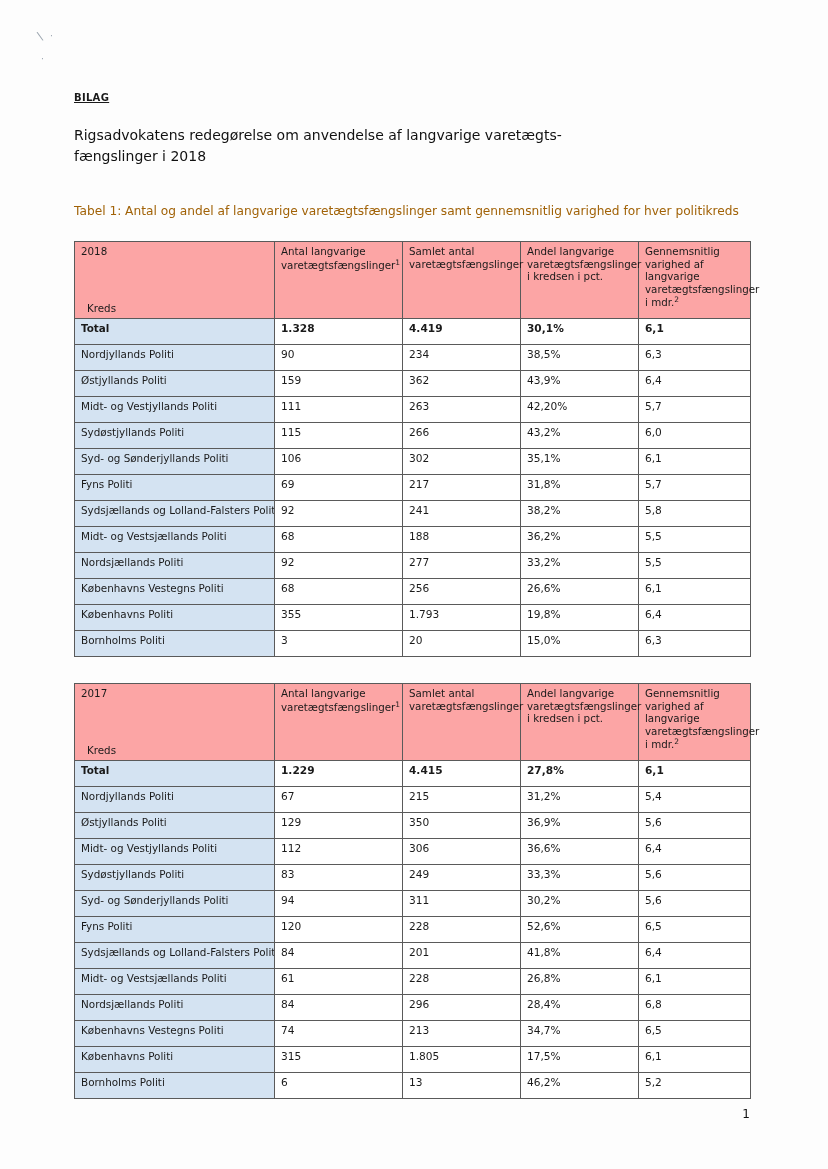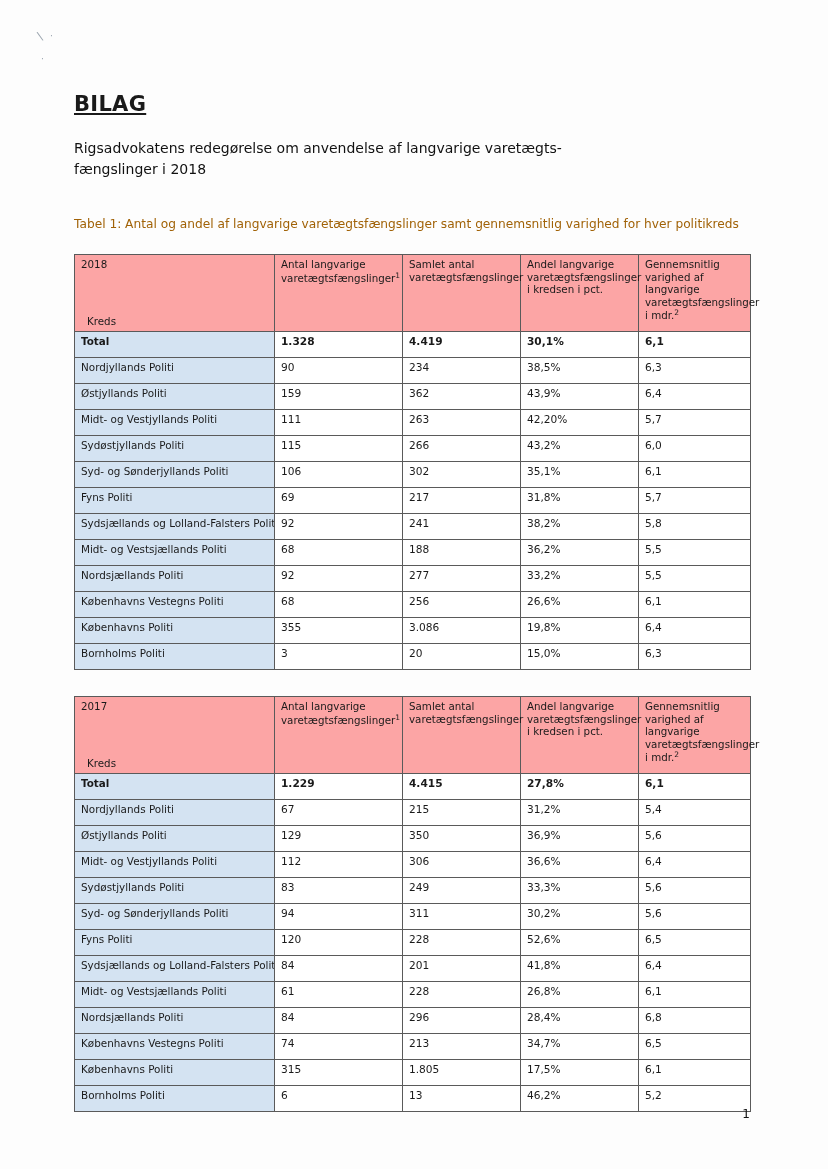--- a/index.html
+++ b/index.html
@@ -36,21 +36,21 @@
   .scan-mark.m3 { left: 41px; top: 55px; font-size: 9px; }
 
   .content {
     position: absolute;
     left: 74px;
     top: 92px;
     width: 676px;
   }
 
   .bilag {
-    font-size: 21px;
+    font-size: 10px;
     font-weight: bold;
     text-decoration: underline;
     letter-spacing: 0.3px;
     margin: 0 0 22px 0;
   }
 
   .doc-title {
     font-size: 14px;
     font-weight: normal;
     line-height: 1.5;
@@ -250,21 +250,21 @@
             <tr>
               <td class="name">Københavns Vestegns Politi</td>
               <td class="val">68</td>
               <td class="val">256</td>
               <td class="val">26,6%</td>
               <td class="val">6,1</td>
             </tr>
             <tr>
               <td class="name">Københavns Politi</td>
               <td class="val">355</td>
-              <td class="val">3.086</td>
+              <td class="val">1.793</td>
               <td class="val">19,8%</td>
               <td class="val">6,4</td>
             </tr>
             <tr>
               <td class="name">Bornholms Politi</td>
               <td class="val">3</td>
               <td class="val">20</td>
               <td class="val">15,0%</td>
               <td class="val">6,3</td>
             </tr>

